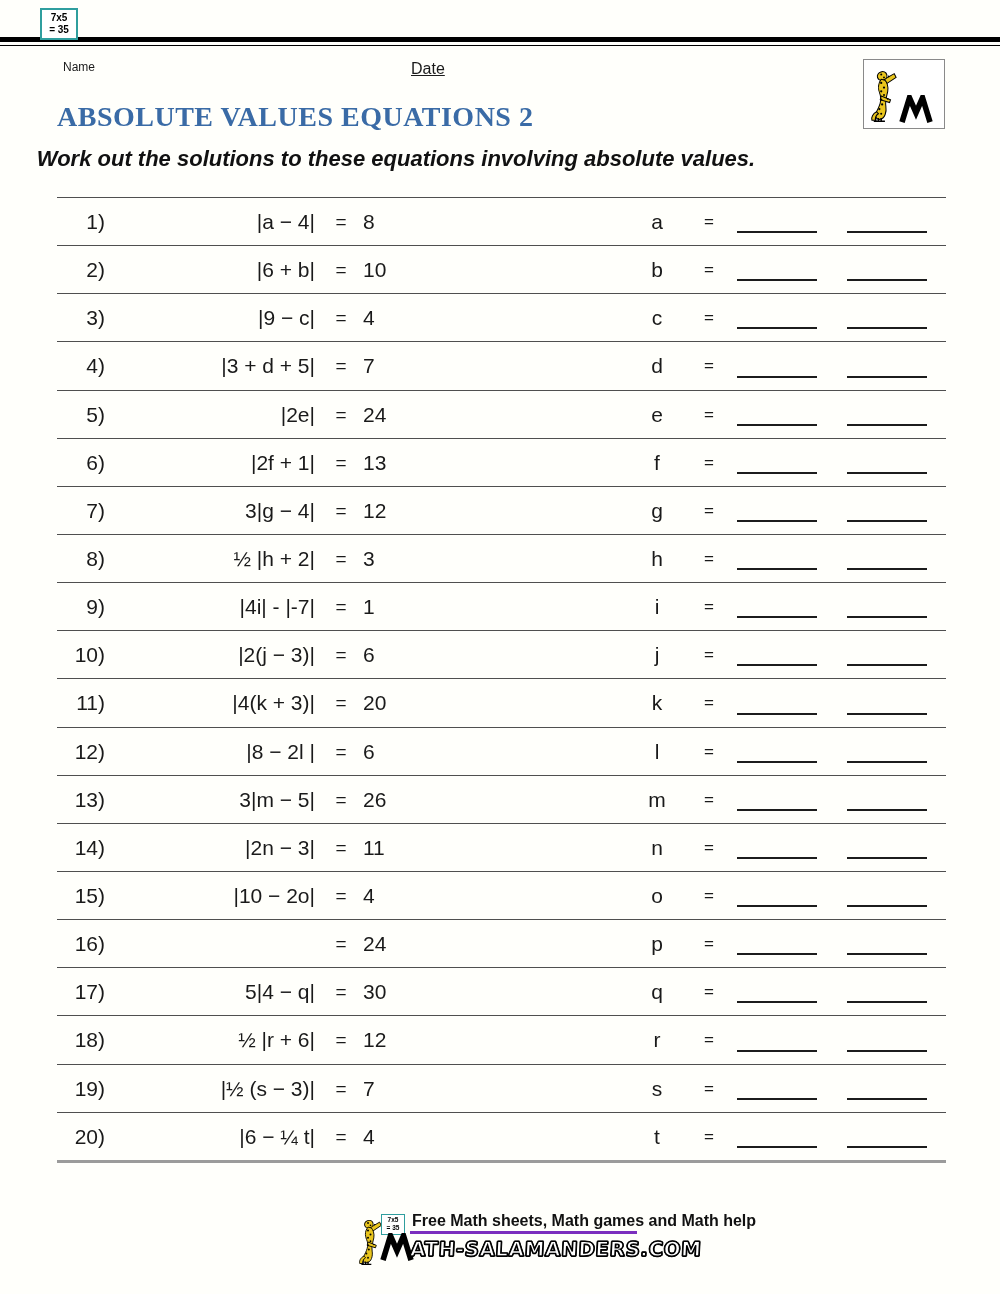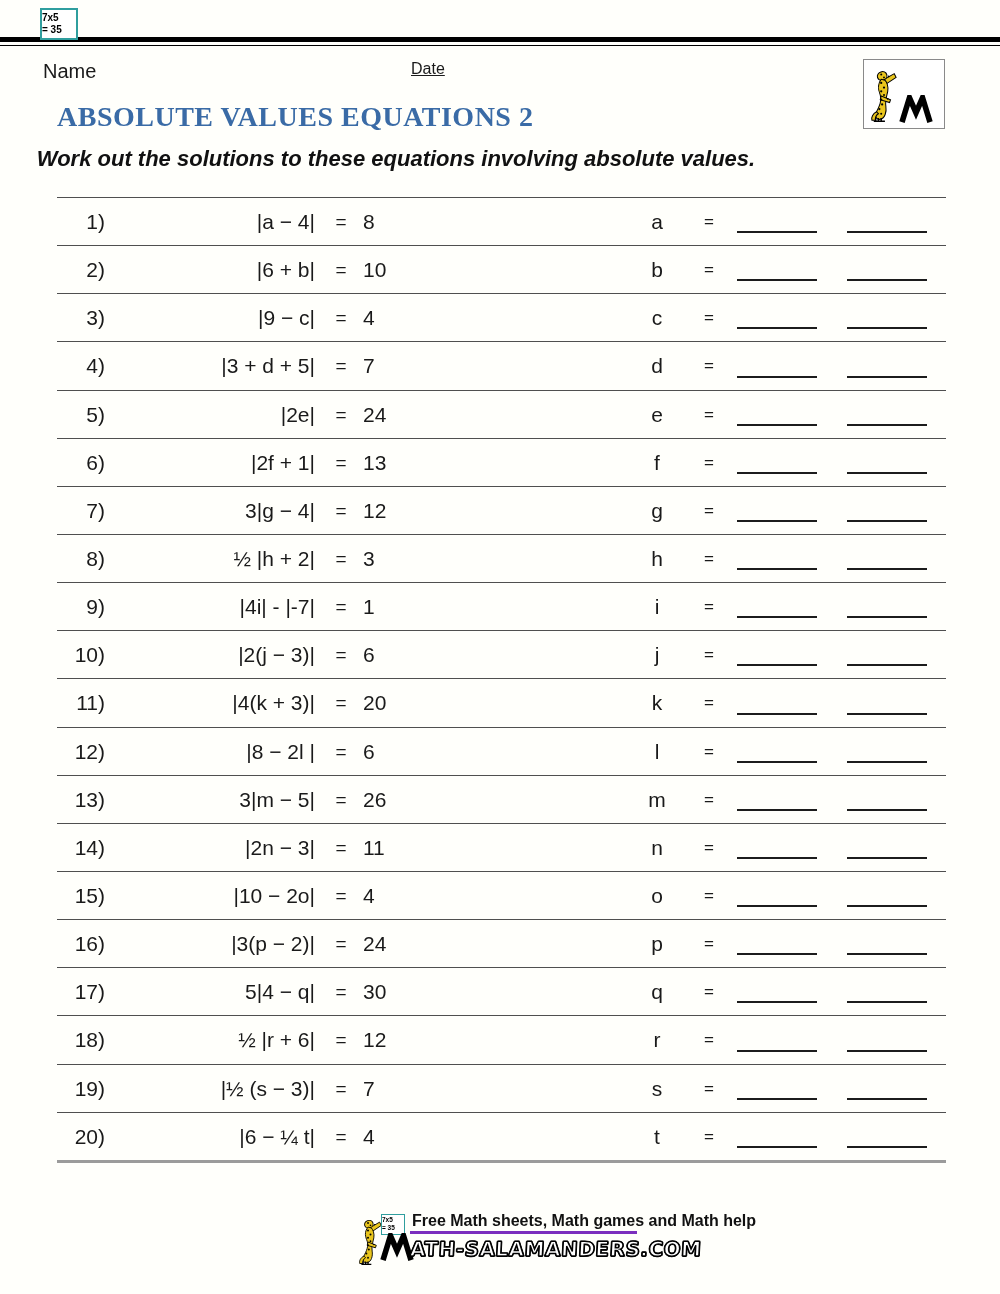--- a/index.html
+++ b/index.html
@@ -7,25 +7,25 @@
     width:1000px;height:1294px;position:relative;
     background:#fffffb;color:#1a1a1a;
     font-family:"Liberation Sans","DejaVu Sans",sans-serif;
     overflow:hidden;
   }
   .abs{position:absolute;}
   
   .rule-thick{top:37px;left:0;width:1000px;height:5px;background:#000;}
   .rule-thin{top:45px;left:0;width:1000px;height:1px;background:#000;}
   
-  .name-label{left:43px;top:60px;font-size:20px;}
+  .name-label{left:63px;top:60px;font-size:12px;}
   .date-label{left:411px;top:60px;font-size:16px;text-decoration:underline;}
   
   .logo-box{left:863px;top:59px;width:80px;height:68px;border:1px solid #8a8a8a;background:#fff;}
-  .board{background:#fff;border:2px solid #2f9e9e;font-weight:700;color:#000;}
+  .board{background:#fff;border:2px solid #2f9e9e;text-align:center;font-weight:700;color:#000;}
   .board-header{left:40px;top:8px;width:34px;height:26px;font-size:10px;line-height:1.15;padding-top:2px;}
   .board-footer{left:381px;top:1214px;width:22px;height:18px;font-size:6.5px;line-height:1.2;border-width:1.5px;padding-top:1px;}
   .m-mark{stroke:#000;fill:none;stroke-width:6;stroke-miterlimit:4;}
   
   .page-title{
     left:57px;top:101px;font-family:"Liberation Serif","DejaVu Serif",serif;
     font-size:28px;font-weight:600;color:#3a6ba6;letter-spacing:0.5px;white-space:nowrap;
   }
   .instruction{
     left:0;top:146px;width:792px;text-align:center;
@@ -280,21 +280,20 @@
     <span class="peq1">=</span>
     <span class="pval">4</span>
     <span class="pvar">o</span>
     <span class="peq2">=</span>
     <span class="blank blank1"></span>
     <span class="blank blank2"></span>
   </div>
 
   <div class="prow">
     <span class="pnum">16)</span>
-    <span class="pexpr">|3(p − 2)|</span>
     <span class="peq1">=</span>
     <span class="pval">24</span>
     <span class="pvar">p</span>
     <span class="peq2">=</span>
     <span class="blank blank1"></span>
     <span class="blank blank2"></span>
   </div>
 
   <div class="prow">
     <span class="pnum">17)</span>

